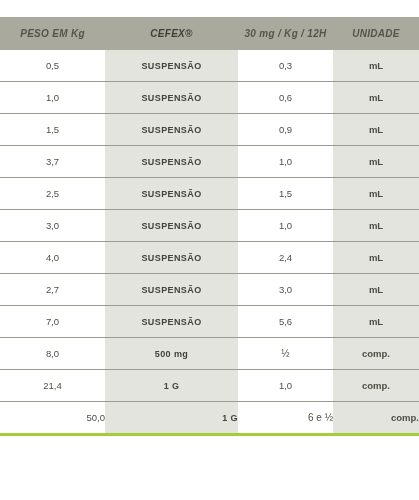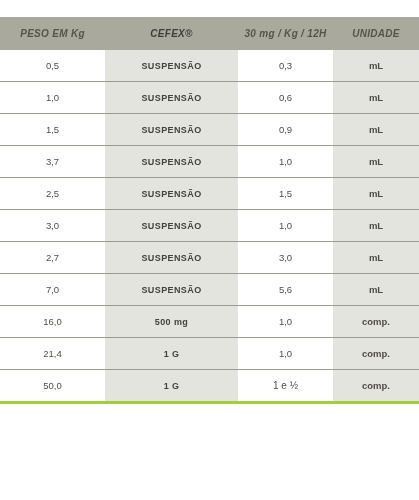--- a/index.html
+++ b/index.html
@@ -70,20 +70,21 @@
 
   tbody td.product {
     font-weight: bold;
     font-size: 9px;
     letter-spacing: 0.4px;
     color: #43433b;
   }
 
   tbody tr.last-row td {
     border-bottom: 3px solid #a3cd3a;
+    text-align: right;
   }
 
   .frac {
     font-size: 10px;
   }
 </style>
 </head>
 <body>
 
 <div id="dosage-table-wrap">
@@ -139,53 +140,59 @@
         <td class="shaded">mL</td>
       </tr>
 
       <tr>
         <td>3,0</td>
         <td class="shaded product">SUSPENSÃO</td>
         <td>1,0</td>
         <td class="shaded">mL</td>
       </tr>
 
+      <tr>
+        <td>4,0</td>
+        <td class="shaded product">SUSPENSÃO</td>
+        <td>2,4</td>
+        <td class="shaded">mL</td>
+      </tr>
 
       <tr>
         <td>2,7</td>
         <td class="shaded product">SUSPENSÃO</td>
         <td>3,0</td>
         <td class="shaded">mL</td>
       </tr>
 
 
       <tr>
         <td>7,0</td>
         <td class="shaded product">SUSPENSÃO</td>
         <td>5,6</td>
         <td class="shaded">mL</td>
       </tr>
 
-
       <tr>
-        <td>16,0</td>
+        <td>8,0</td>
         <td class="shaded product">500 mg</td>
-        <td>1,0</td>
+        <td class="frac">½</td>
         <td class="shaded">comp.</td>
       </tr>
+
 
       <tr>
         <td>21,4</td>
         <td class="shaded product">1 G</td>
         <td>1,0</td>
         <td class="shaded">comp.</td>
       </tr>
 
       <tr class="last-row">
         <td>50,0</td>
         <td class="shaded product">1 G</td>
-        <td class="frac">1 e ½</td>
+        <td class="frac">6 e ½</td>
         <td class="shaded">comp.</td>
       </tr>
 
     </tbody>
   </table>
 </div>
 
 </body></html>

